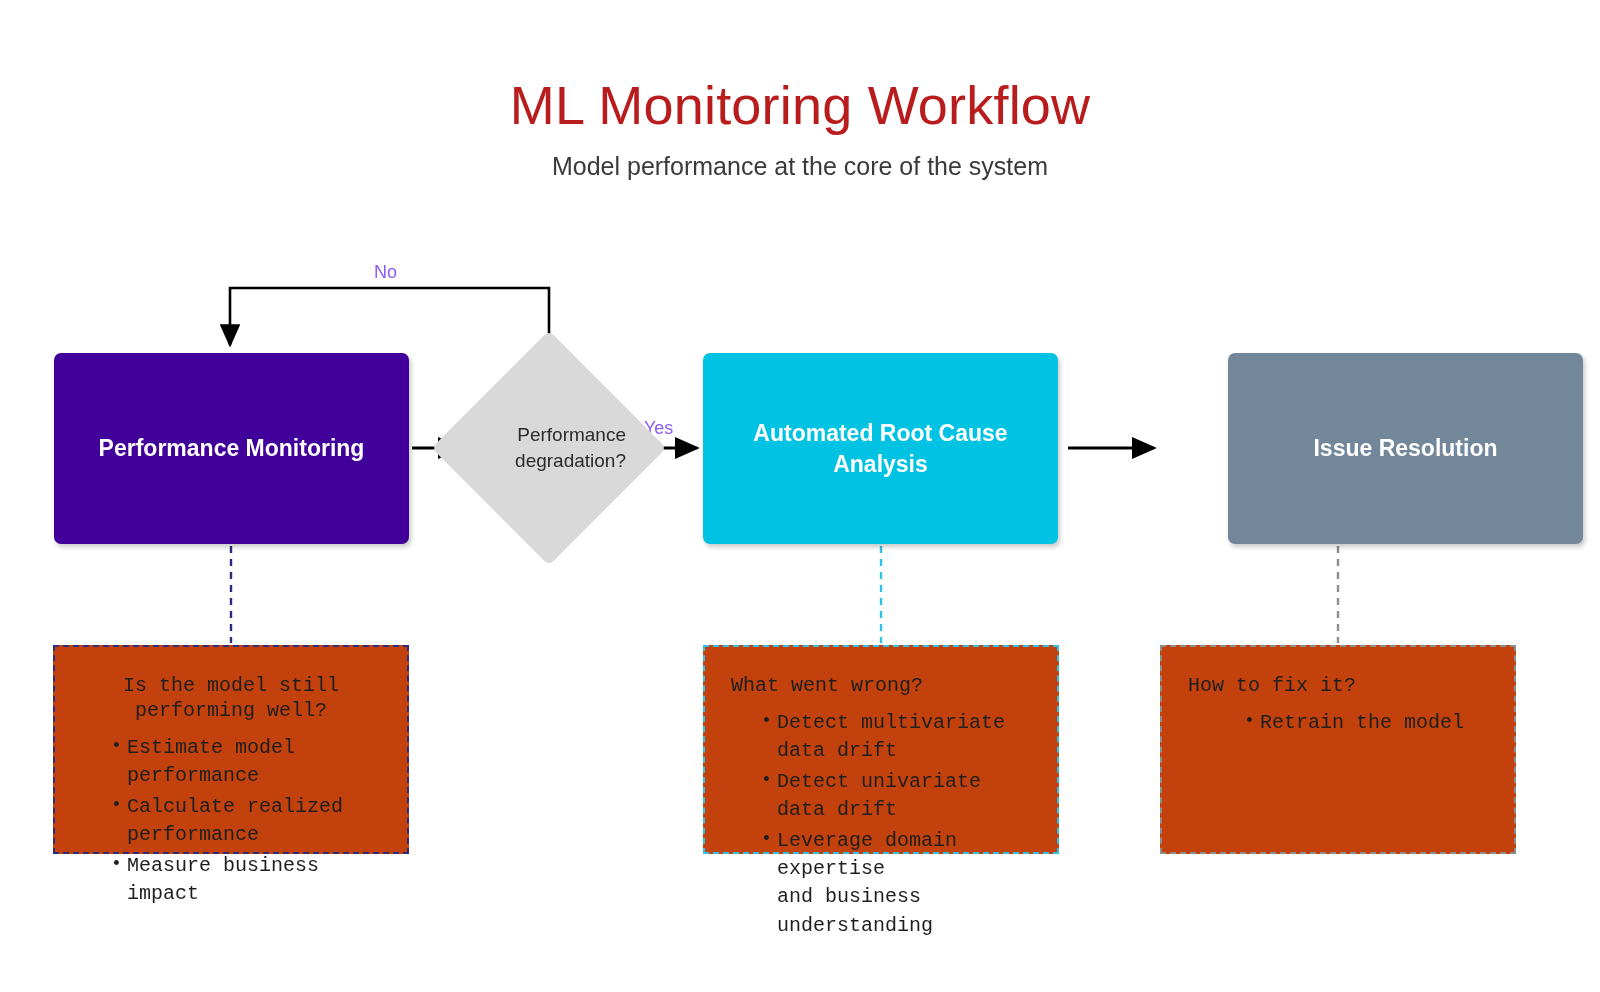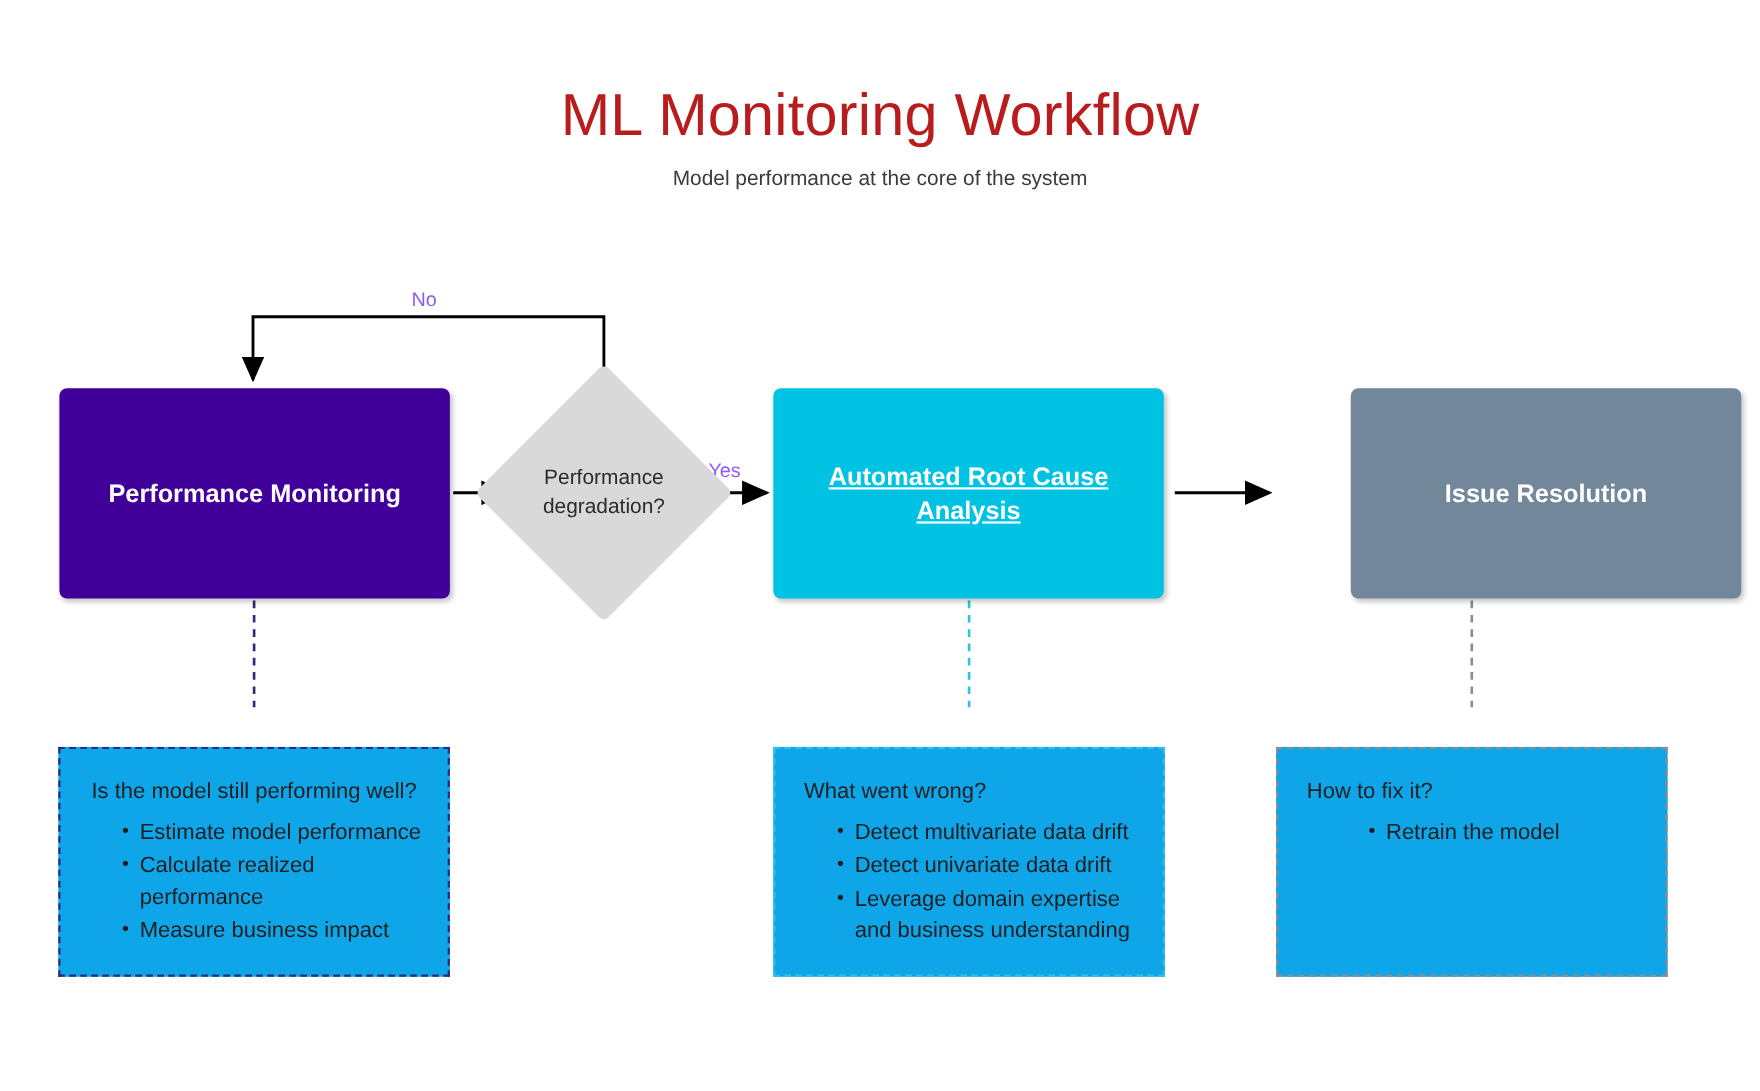--- a/index.html
+++ b/index.html
@@ -31,21 +31,21 @@
     letter-spacing: 0.2px;
     color: #b91c1c;
     line-height: 1.15;
   }
   #page-subtitle {
     position: absolute;
     left: 0;
     top: 152px;
     width: 1600px;
     text-align: center;
-    font-size: 19px;
+    font-size: 25px;
     font-weight: 400;
     color: #3a3a3a;
   }
 
   
   #connectors {
     position: absolute;
     left: 0;
     top: 0;
     width: 1600px;
@@ -69,21 +69,20 @@
     box-sizing: border-box;
     box-shadow: 2px 3px 5px rgba(0,0,0,0.22);
   }
   #node-performance-monitoring {
     left: 54px;  top: 353px;  width: 355px;  height: 191px;
     background: #400099;
   }
   #node-root-cause {
     left: 703px; top: 353px;  width: 355px;  height: 191px;
     background: #00c3e3;
-    text-decoration: underline;
   }
   #node-issue-resolution {
     left: 1228px; top: 353px; width: 355px;  height: 191px;
     background: #73879a;
   }
 
   
   #node-decision {
     position: absolute;
     left: 466px;
@@ -99,48 +98,49 @@
     transform: rotate(45deg);
     border-radius: 6px;
   }
   #node-decision .diamond-label {
     position: absolute;
     left: 0; top: 0;
     width: 166px; height: 166px;
     display: flex;
     align-items: center;
     justify-content: center;
-    text-align: center;
+    text-align: right;
     font-size: 19px;
     color: #2b2b2b;
     line-height: 1.38;
     padding: 0 6px;
     box-sizing: border-box;
   }
 
   
   .edge-label {
     position: absolute;
     font-size: 18px;
     color: #8b5cf6;
     white-space: nowrap;
   }
   #edge-label-no  { left: 374px; top: 262px; }
   #edge-label-yes { left: 644px; top: 418px; }
 
   
   .detail-panel {
     position: absolute;
-    top: 679px;
+    top: 645px;
     width: 356px;
     height: 209px;
     box-sizing: border-box;
-    background: #0ea5e9;
+    background: #c2410c;
     border: 2px dashed #9a9a9a;
     padding: 26px 18px 0 18px;
+    font-family: Liberation Mono, monospace;
   }
   #panel-performance { left: 53px;   border-color: #2f2a7a; }
   #panel-root-cause  { left: 703px;  border-color: #2ec2e8; }
   #panel-resolution  { left: 1160px; border-color: #8d8d8d; }
 
   .panel-question {
     font-size: 20px;
     color: #1f1f1f;
     margin: 0 0 11px 0;
     line-height: 1.25;

